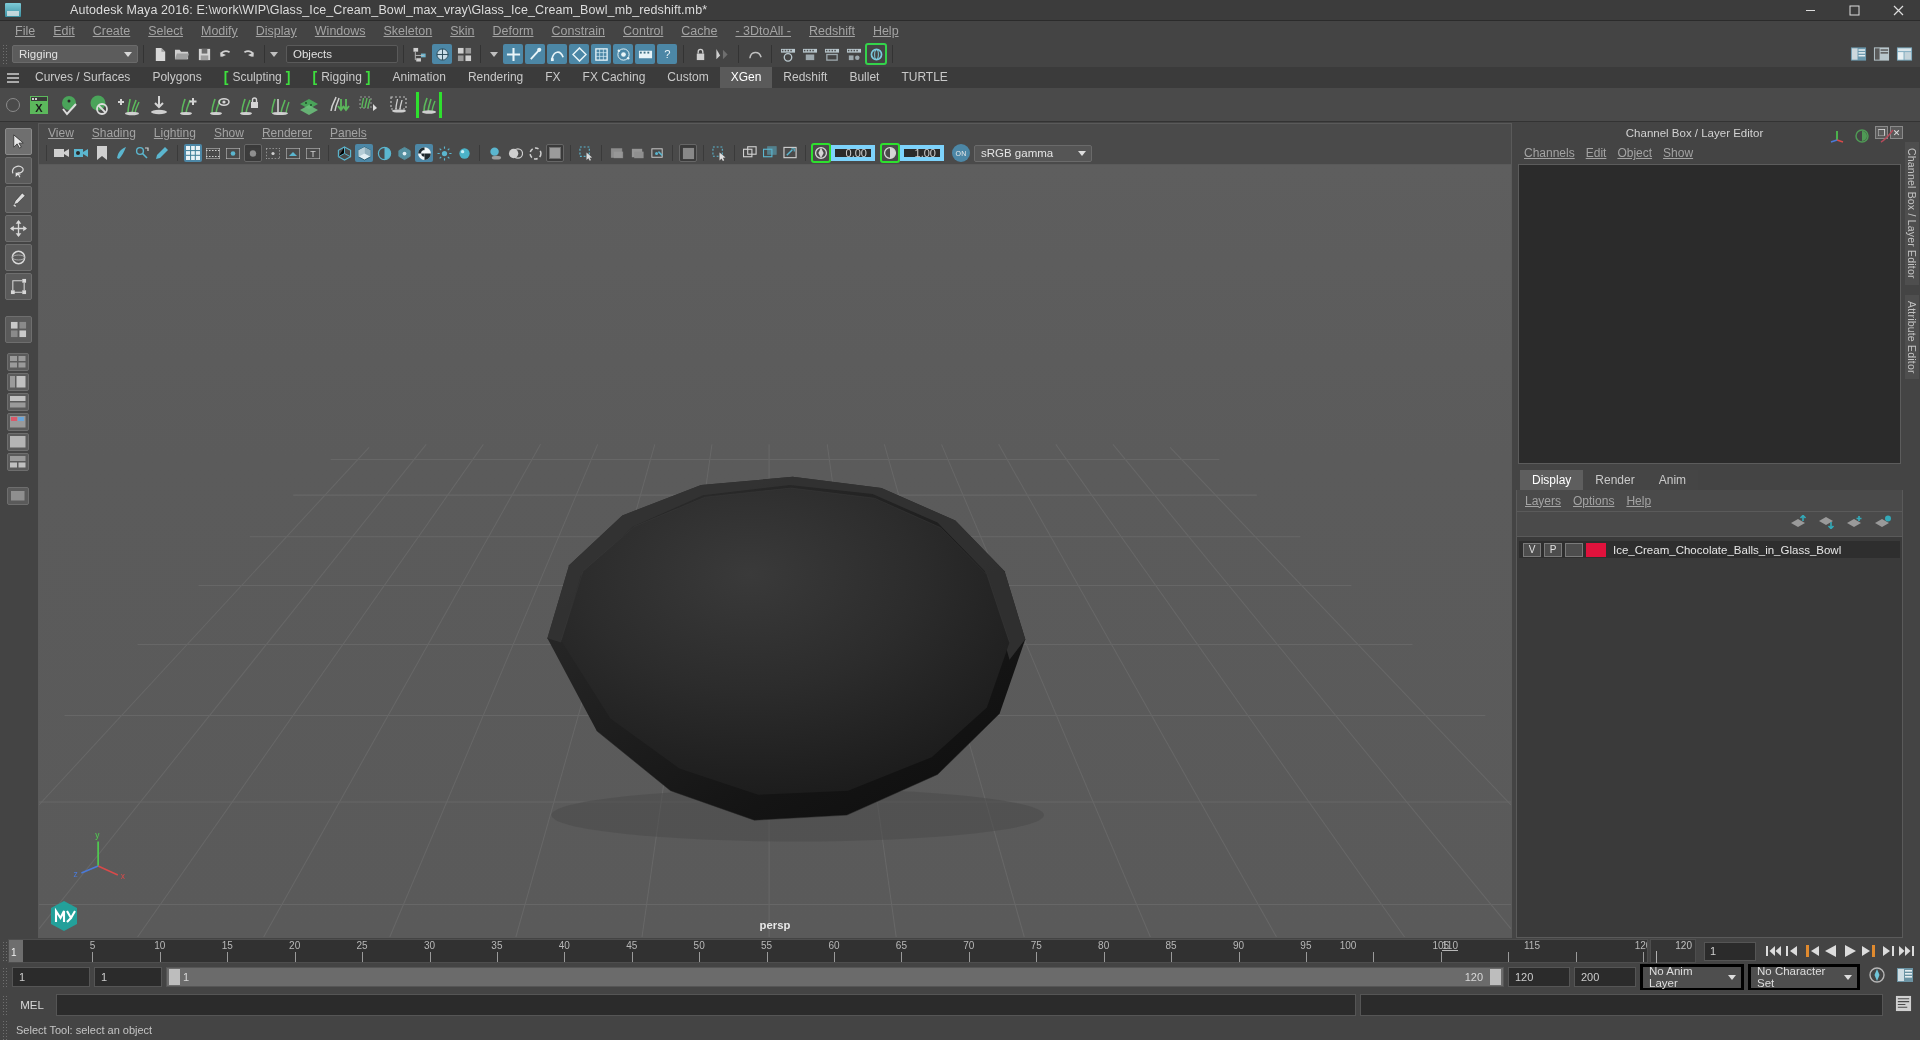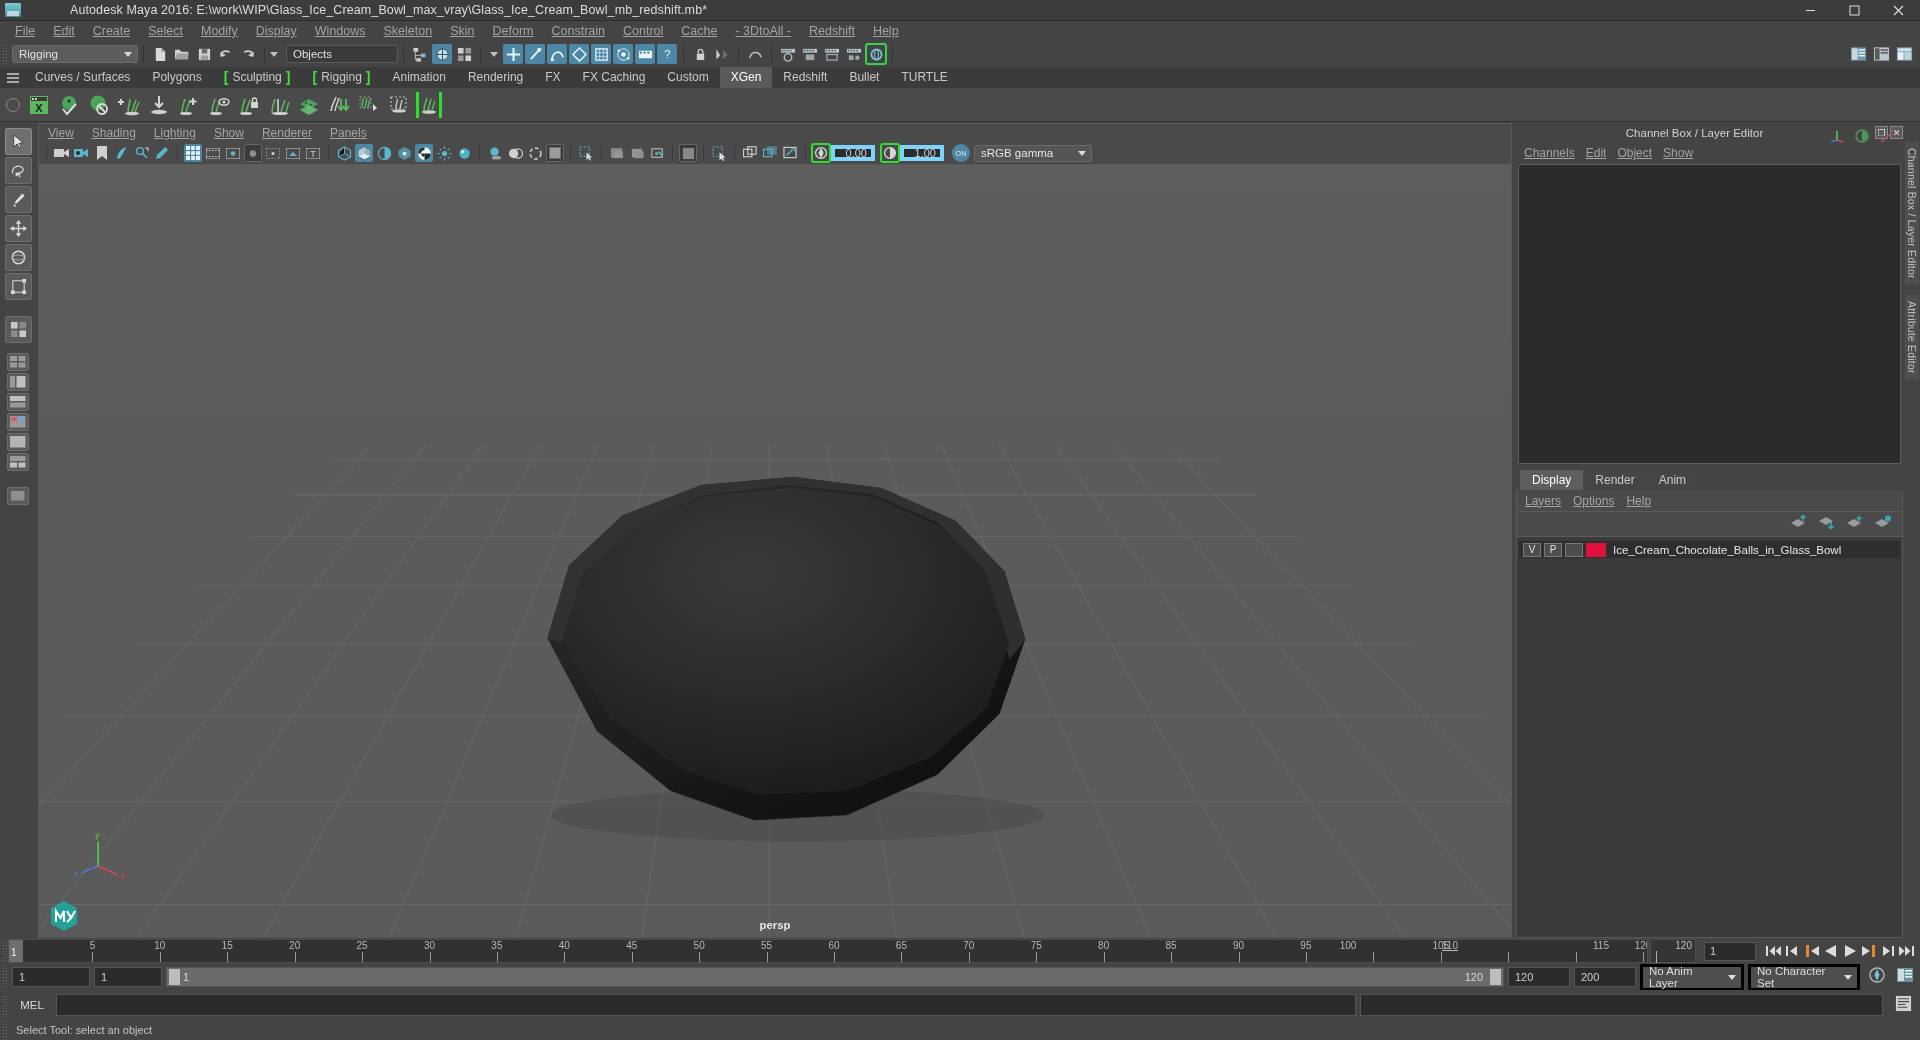--- a/index.html
+++ b/index.html
@@ -1224,21 +1224,21 @@
         <div class="ts-lab" style="left: 1229.5px;">90</div>
         <div class="ts-tick" style="left: 1296.92px;"></div>
         <div class="ts-lab" style="left: 1296.92px;">95</div>
         <div class="ts-tick" style="left: 1364.33px;"></div>
         <div class="ts-lab" style="left: 1339px;">100</div>
         <div class="ts-tick" style="left: 1431.75px;"></div>
         <div class="ts-lab" style="left: 1431.75px;">105</div>
         <div class="ts-tick" style="left: 1499.17px;"></div>
         <div class="ts-lab" style="left: 1441px; text-decoration: underline;">110</div>
         <div class="ts-tick" style="left: 1566.58px;"></div>
-        <div class="ts-lab" style="left: 1592px;">115</div>
+        <div class="ts-lab" style="left: 1523px;">115</div>
         <div class="ts-tick" style="left: 1634px;"></div>
         <div class="ts-lab" style="left: 1634px;">120</div>
       </div>
     <div class="ts-right">
       <div class="ts-endbox">
           <i></i>
           <span>120</span>
         </div>
       <div class="cur-field">1</div>
       <div class="pb">

